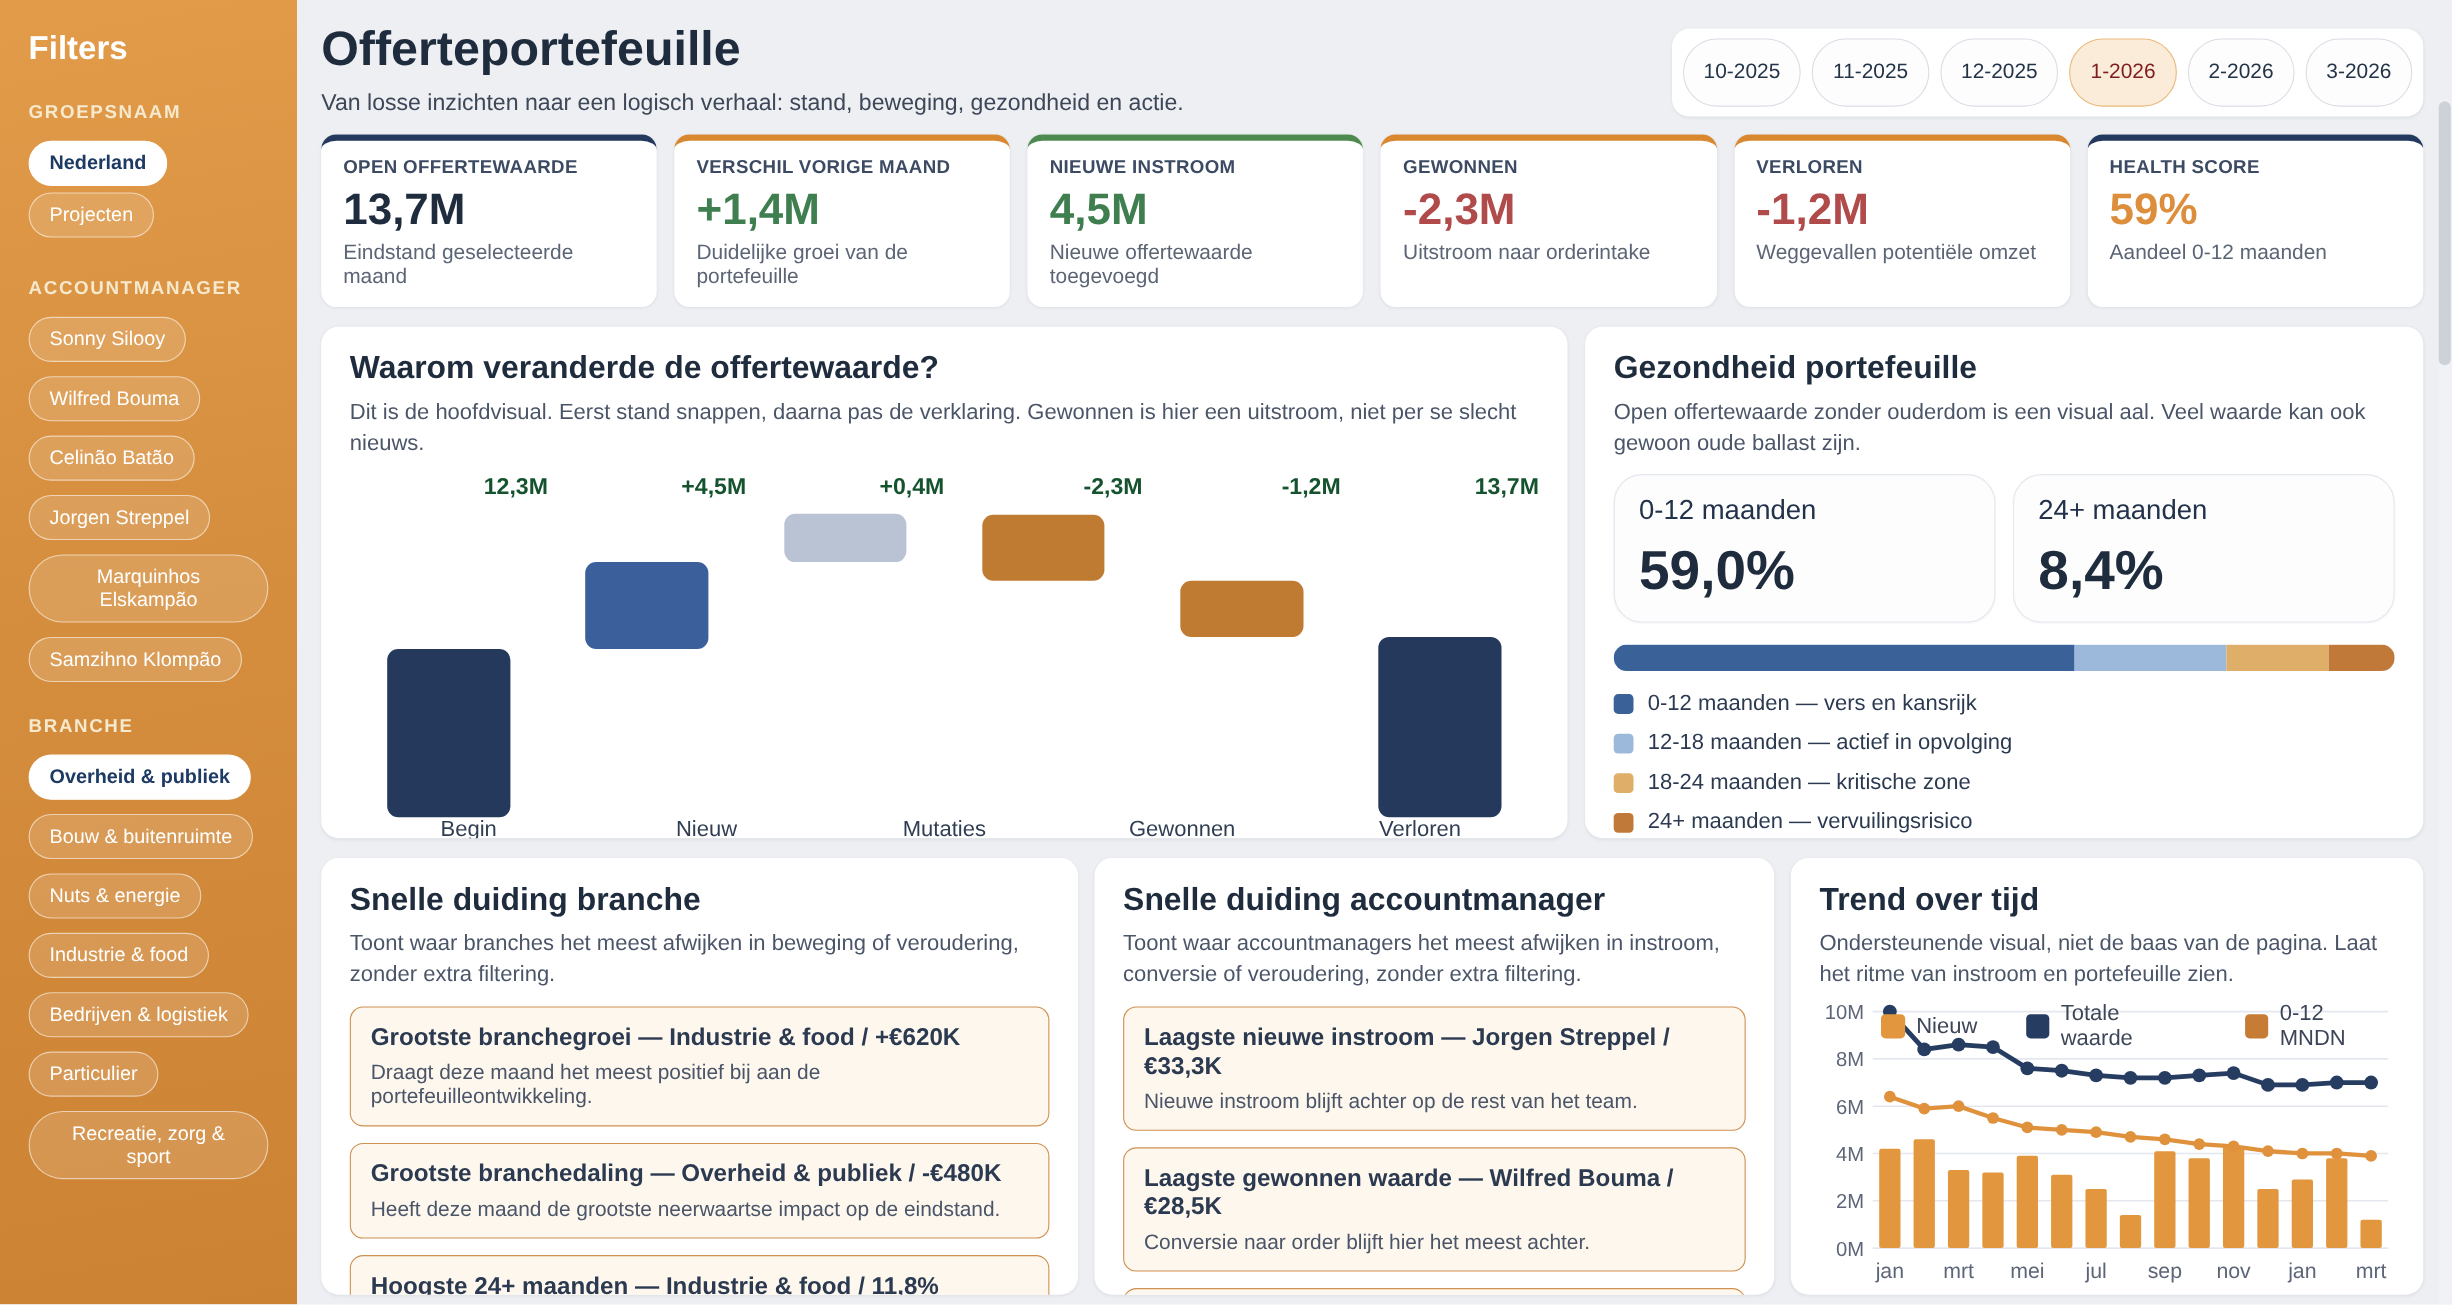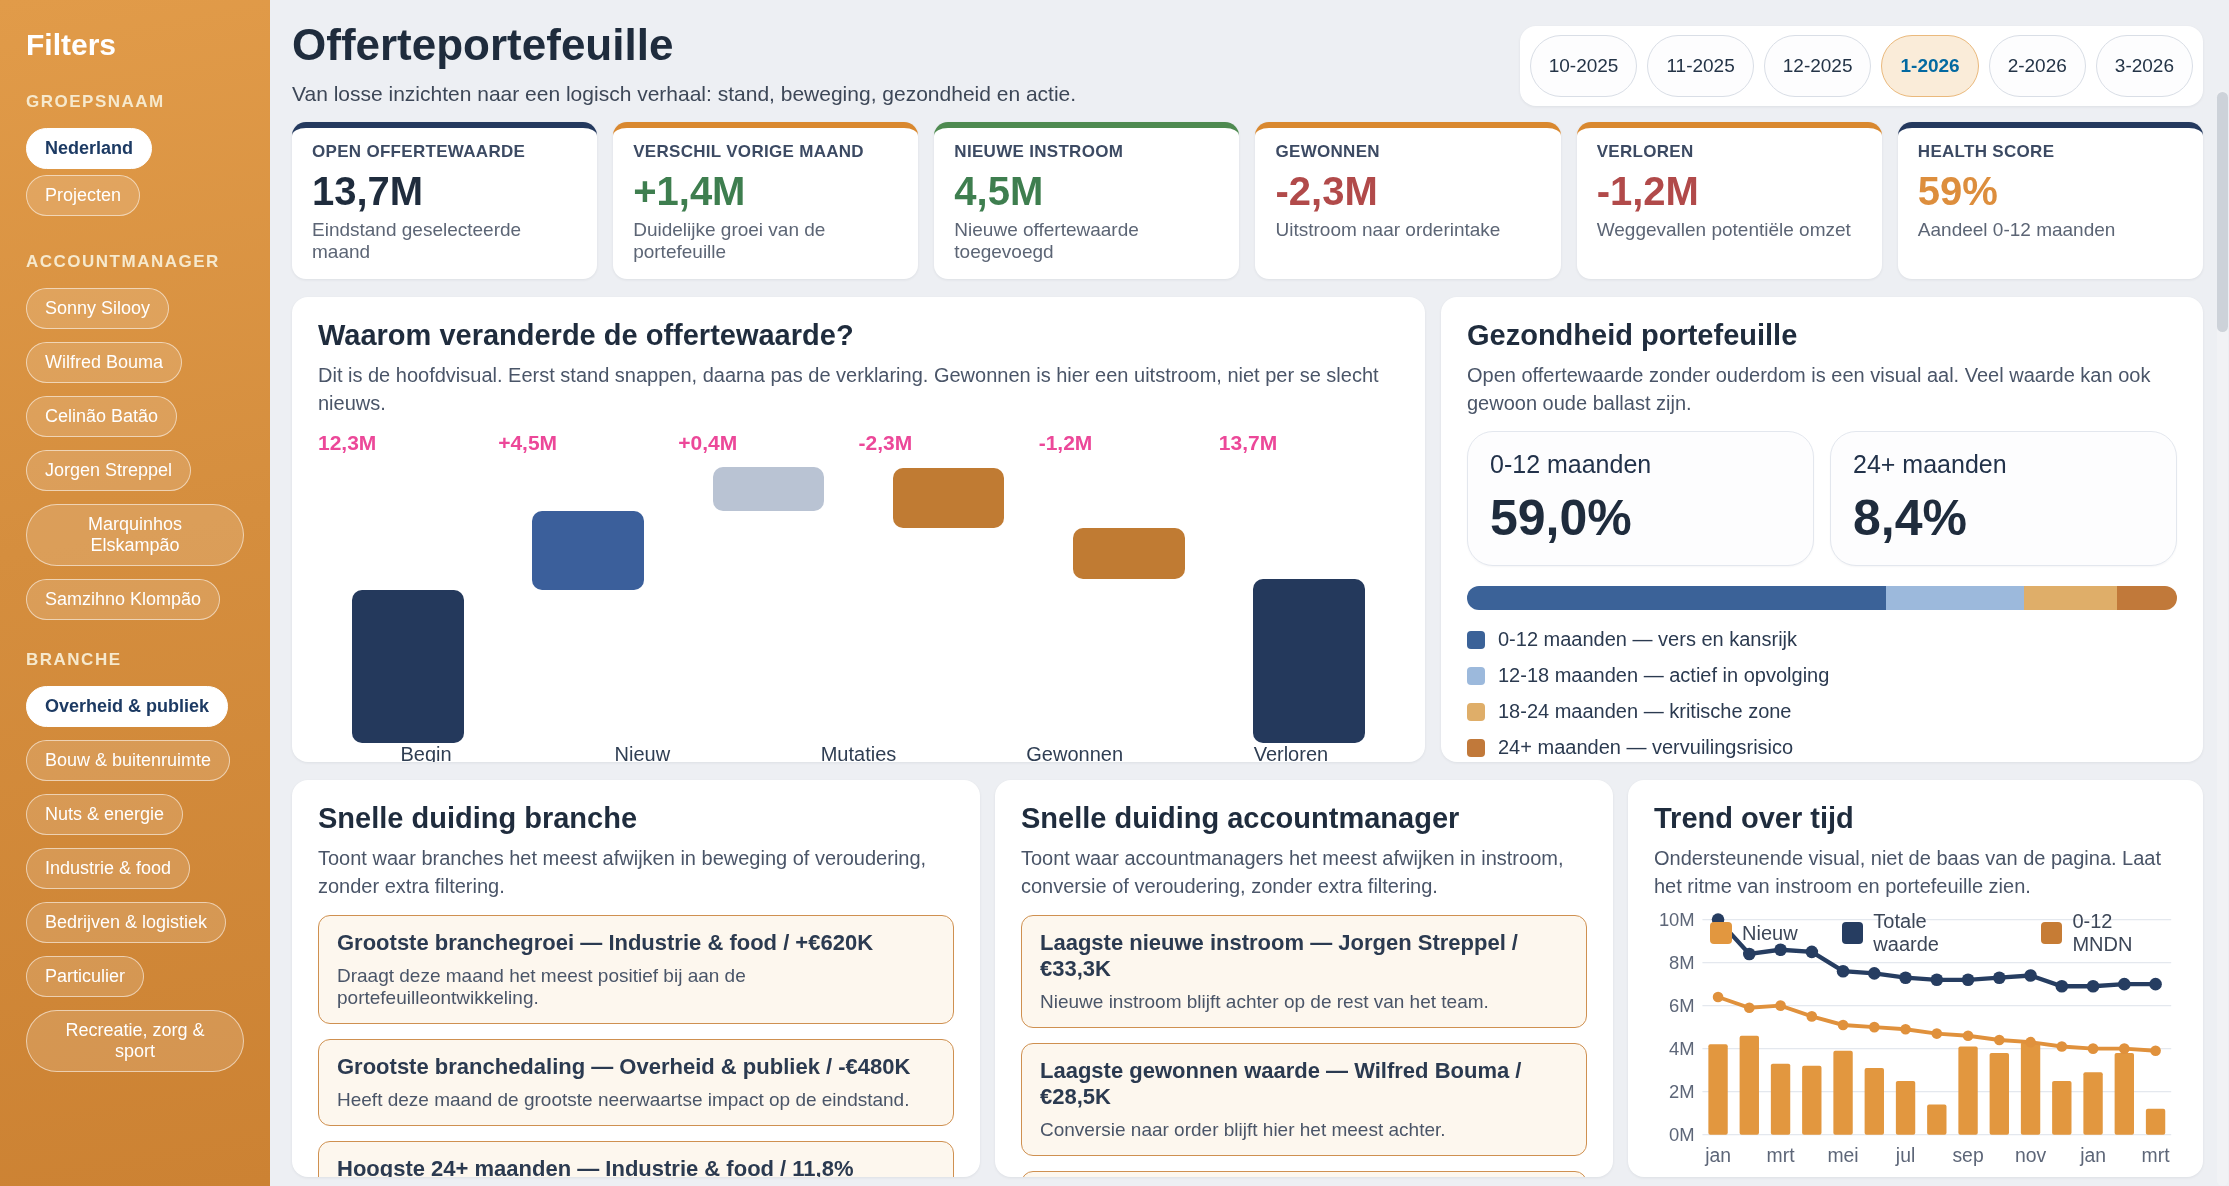--- a/index.html
+++ b/index.html
@@ -20,39 +20,39 @@
 
   
   .main { flex:1; padding:14px 26px 0 22px; position:relative; }
   .header-row { display:flex; justify-content:space-between; align-items:flex-start; }
   .page-title { font-size:44px; font-weight:800; color:#1f2c3d; margin:6px 0 12px; }
   .page-subtitle { font-size:21px; color:#3d4757; margin-bottom:16px; }
   .months { background:#ffffff; border-radius:16px; padding:9px 10px; display:flex; gap:10px; margin-top:12px;
             box-shadow:0 1px 3px rgba(16,24,40,.07); }
   .month { font-family:inherit; font-size:19px; color:#243447; background:#fdfdfe; border:1.5px solid #d9dee6;
            border-radius:999px; padding:19px 18px; cursor:pointer; }
-  .month.active { background:#faecd9; border-color:#eab97c; color:#0369a1; font-weight:700;text-align:center; }
+  .month.active { background:#faecd9; border-color:#eab97c; color:#7f1d1d; font-weight:400;text-align:center; }
 
   .kpi-row { display:grid; grid-template-columns:repeat(6,1fr); gap:16px; }
   .kpi { background:#ffffff; border-radius:14px; border-top:6px solid #24395e; padding:14px 20px 16px;
          box-shadow:0 1px 3px rgba(16,24,40,.07); }
   .kpi-label { font-size:17px; font-weight:600; color:#3c4a63; letter-spacing:.3px; }
   .kpi-value { font-size:40px; font-weight:800; margin:7px 0 5px; color:#1f2c3d; }
   .kpi-sub { font-size:19px; color:#5c6575; }
 
   .panel { background:#ffffff; border-radius:16px; padding:22px 26px; box-shadow:0 1px 3px rgba(16,24,40,.07); }
   .panel-title { font-size:29px; font-weight:800; color:#1f2c3d; margin-bottom:10px; }
   .panel-desc { font-size:20px; color:#4a5568; line-height:1.38; margin-bottom:8px; }
 
   .mid-row { display:grid; grid-template-columns:1fr 762px; gap:16px; margin-top:18px; }
   .mid-row .panel { height:465px; overflow:hidden; }
 
   
-  .wf-values { display:grid; grid-template-columns:repeat(6,1fr); text-align:left; font-size:21px; font-weight:700;
-               color:#ec4899; margin:14px 0 8px; }
+  .wf-values { display:grid; grid-template-columns:repeat(6,1fr); text-align:right; font-size:21px; font-weight:700;
+               color:#14532d; margin:14px 0 8px; }
   .wf-plot { position:relative; height:280px; }
   .wf-bar { position:absolute; border-radius:10px; }
   .wf-cats { display:grid; grid-template-columns:repeat(5,1fr); text-align:center; font-size:20px; color:#2f3e53; margin-top:0; }
 
   
   .health-boxes { display:grid; grid-template-columns:1fr 1fr; gap:16px; margin:14px 0 20px; }
   .hbox { border:1.5px solid #e3e7ee; border-radius:26px; background:#fdfdfe; padding:18px 22px; box-shadow:0 1px 2px rgba(16,24,40,.04); }
   .hbox-label { font-size:25px; color:#22324a; }
   .hbox-value { font-size:50px; font-weight:800; color:#1f2c3d; margin-top:10px; }
   .stackbar { display:flex; height:24px; border-radius:12px; overflow:hidden; margin:4px 0 18px; }

